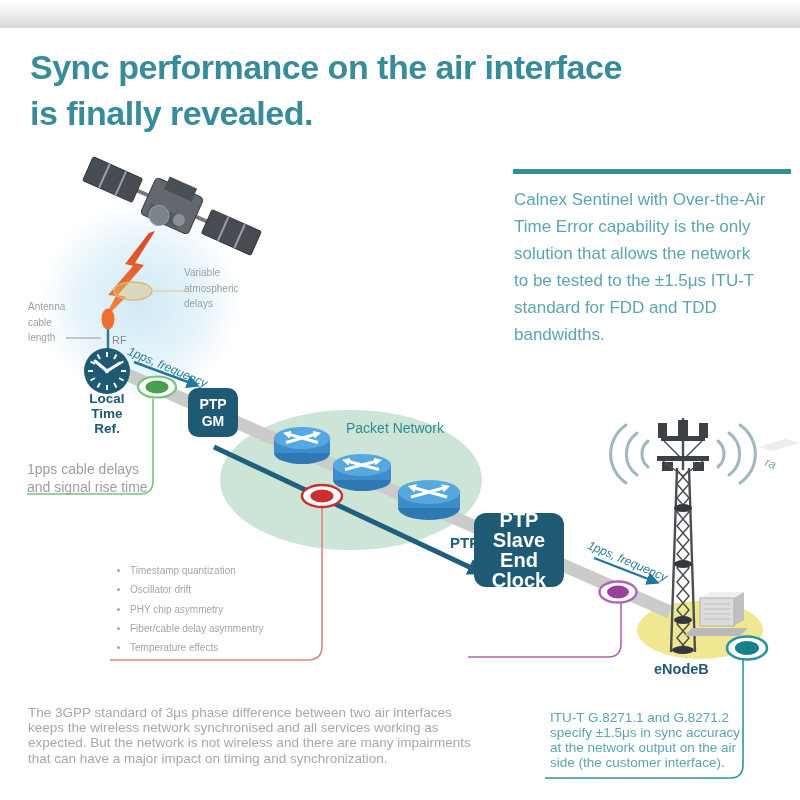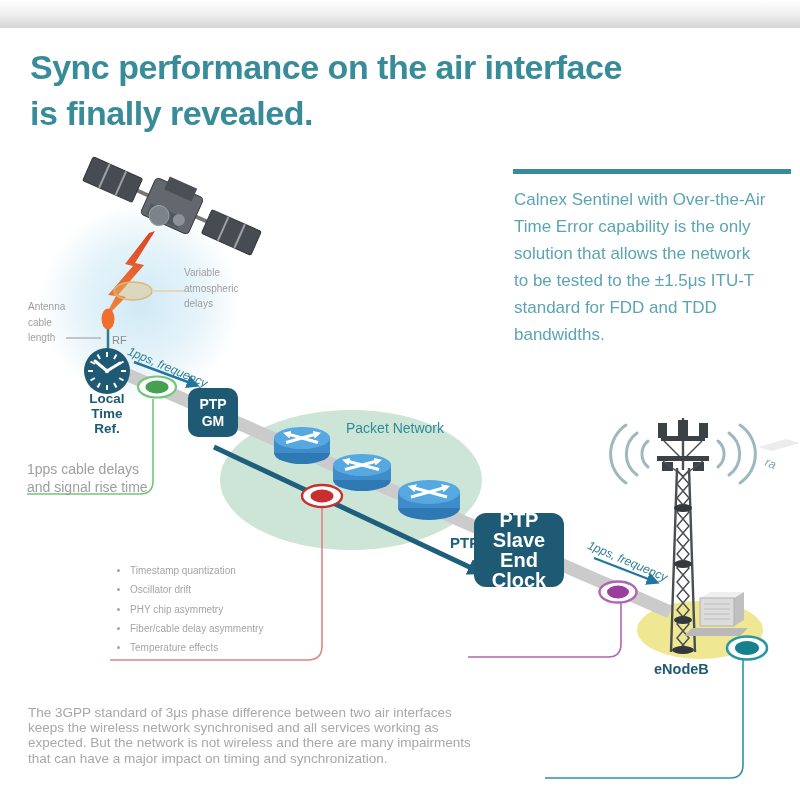--- a/index.html
+++ b/index.html
@@ -272,19 +272,23 @@
     <li>Fiber/cable delay asymmentry</li>
     <li>Temperature effects</li>
   </ul>
 
   <div class="teal-box ptp-slave">PTP Slave
 End Clock</div>
   <div class="ppsfreq pf2">1pps, frequency</div>
 
   <div class="lbl enodeb">eNodeB</div>
 
+  <div class="lbl itu-note">ITU-T G.8271.1 and G.8271.2
+specify ±1.5μs in sync accuracy
+at the network output on the air
+side (the customer interface).</div>
   <div class="lbl gpp-note">The 3GPP standard of 3μs phase difference between two air interfaces
 keeps the wireless network synchronised and all services working as
 expected. But the network is not wireless and there are many impairments
 that can have a major impact on timing and synchronization.</div>
 
   <div class="lbl edge-ra">ra</div>
 </div>
 
 </body></html>

